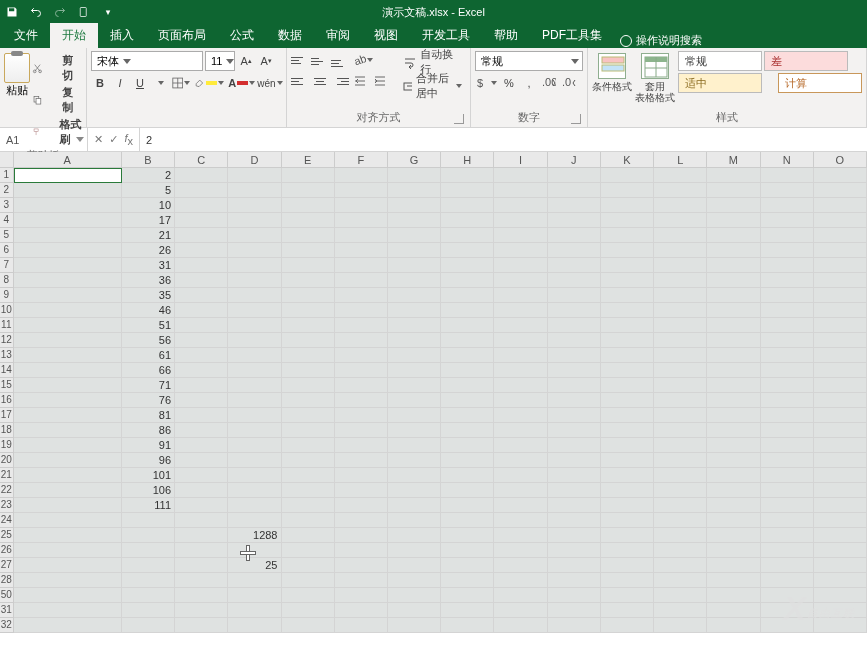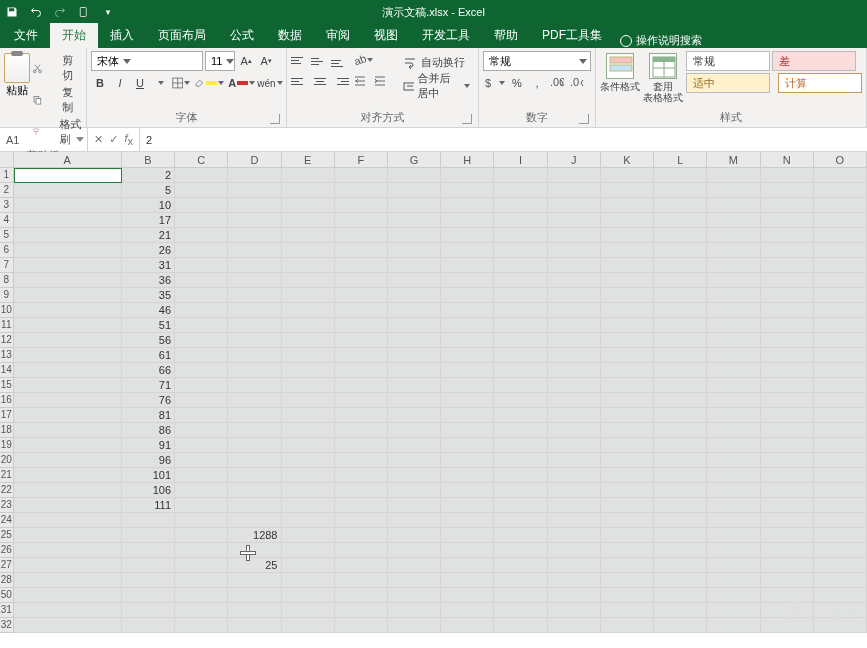--- a/index.html
+++ b/index.html
@@ -23,21 +23,21 @@
 .group { border-right:1px solid #d4d4d4; display:flex; flex-direction:column; justify-content:space-between; padding:3px 4px 1px; }
 .group-label { text-align:center; font-size:11px; color:#666; padding:1px 0; position:relative; }
 .group-label .launcher { position:absolute; right:2px; bottom:2px; width:10px; height:10px; border:1px solid #999; border-top:none; border-left:none; }
 
 
 .clipboard-body{display:flex; gap:2px;}
 .paste-btn{width:34px; display:flex; flex-direction:column; align-items:center; cursor:pointer;}
 .paste-icon{width:26px;height:30px;background:linear-gradient(#fff,#eee);border:1px solid #c9a85c; border-radius:2px; position:relative; margin-top:2px;}
 .paste-icon::before{content:"";position:absolute;top:-3px;left:6px;width:12px;height:5px;background:#888;border-radius:2px;}
 .cb-mini{display:flex;flex-direction:column; gap:2px; margin-top:2px;}
-.cb-row{display:flex;align-items:center;gap:19px;color:#444;cursor:pointer;}
+.cb-row{display:flex;align-items:center;gap:19px;color:#444;cursor:pointer;font-weight:bold;}
 .cb-row svg{width:12px;height:12px;}
 
 
 .font-body{display:flex;flex-direction:column;gap:3px;}
 .font-row{display:flex;align-items:center;gap:2px;}
 .combo{height:20px;border:1px solid #ababab;background:#fff;display:flex;align-items:center;padding:0 3px 0 5px; gap:4px;}
 .combo .arrow{border-left:4px solid transparent;border-right:4px solid transparent;border-top:5px solid #666;}
 .font-name{width:112px;}
 .font-size{width:30px;}
 .icon-btn{min-width:18px;height:18px;display:flex;align-items:center;justify-content:center;cursor:pointer;color:#444;border:1px solid transparent;}
@@ -221,21 +221,20 @@
             <span style="font-weight:bold">A</span>
             <span class="color-sample" style="background:#d32f2f"></span>
             <span class="dd-caret"></span>
           </div>
         <div class="icon-btn">
             <span style="font-size:10px">wén</span>
             <span class="dd-caret"></span>
           </div>
       </div>
     </div>
-    <div class="group-label"><span>字体</span><span class="launcher"></span></div>
   </div>
 
   <div class="group" style="width:200px">
     <div style="display:flex;gap:10px">
       <div class="align-body">
         <div class="align-row">
           <div class="al-cell">
               <span></span>
               <span style="width:8px"></span>
               <span style="width:10px"></span>
@@ -358,21 +357,21 @@
       </div>
       <div class="style-gallery">
         <div style="display:flex;gap:2px">
           <div class="style-chip chip-normal">
               <span>常规</span>
             </div>
           <div class="style-chip chip-bad">
               <span>差</span>
             </div>
         </div>
-        <div style="display:flex;gap:8px">
+        <div style="display:flex;gap:16px">
           <div class="style-chip chip-good">
               <span>适中</span>
             </div>
           <div class="style-chip chip-calc">
               <span>计算</span>
             </div>
         </div>
       </div>
     </div>
     <div class="group-label"><span>样式</span></div>

